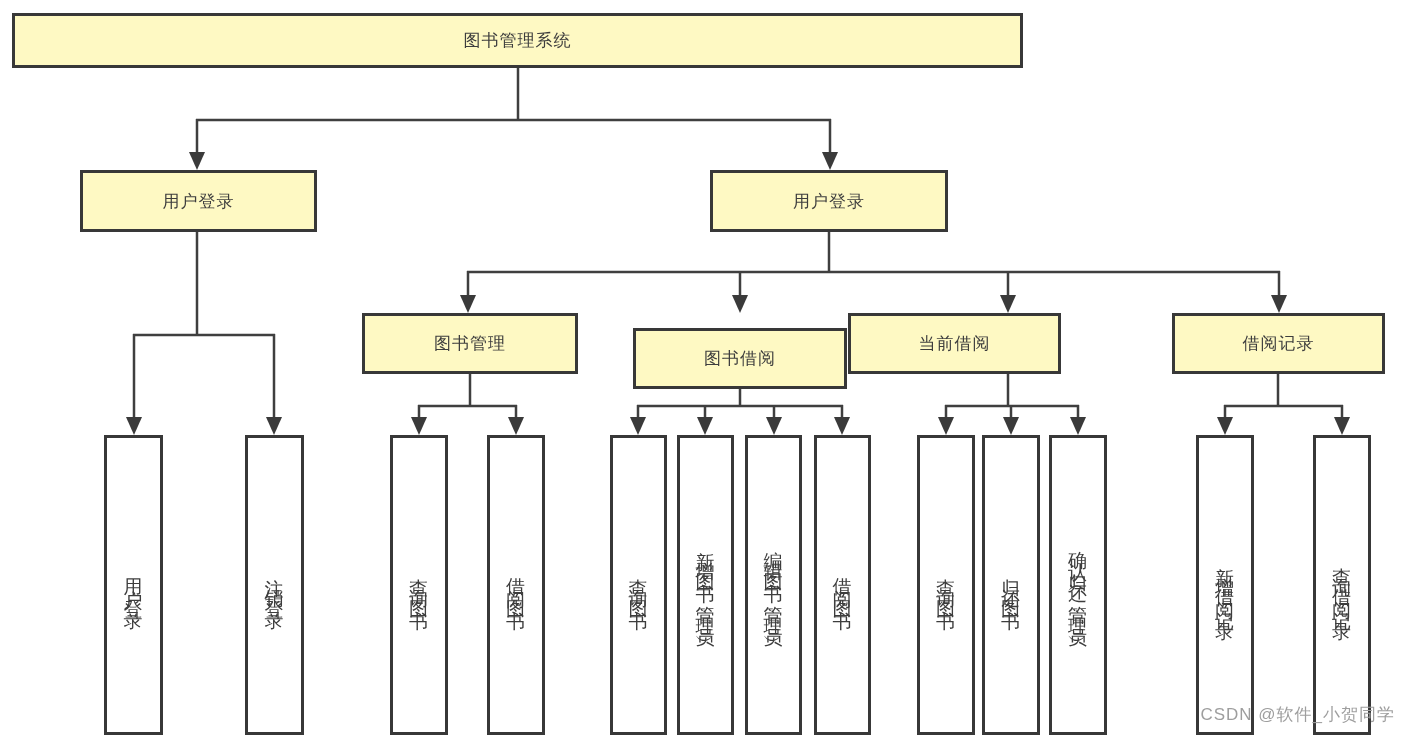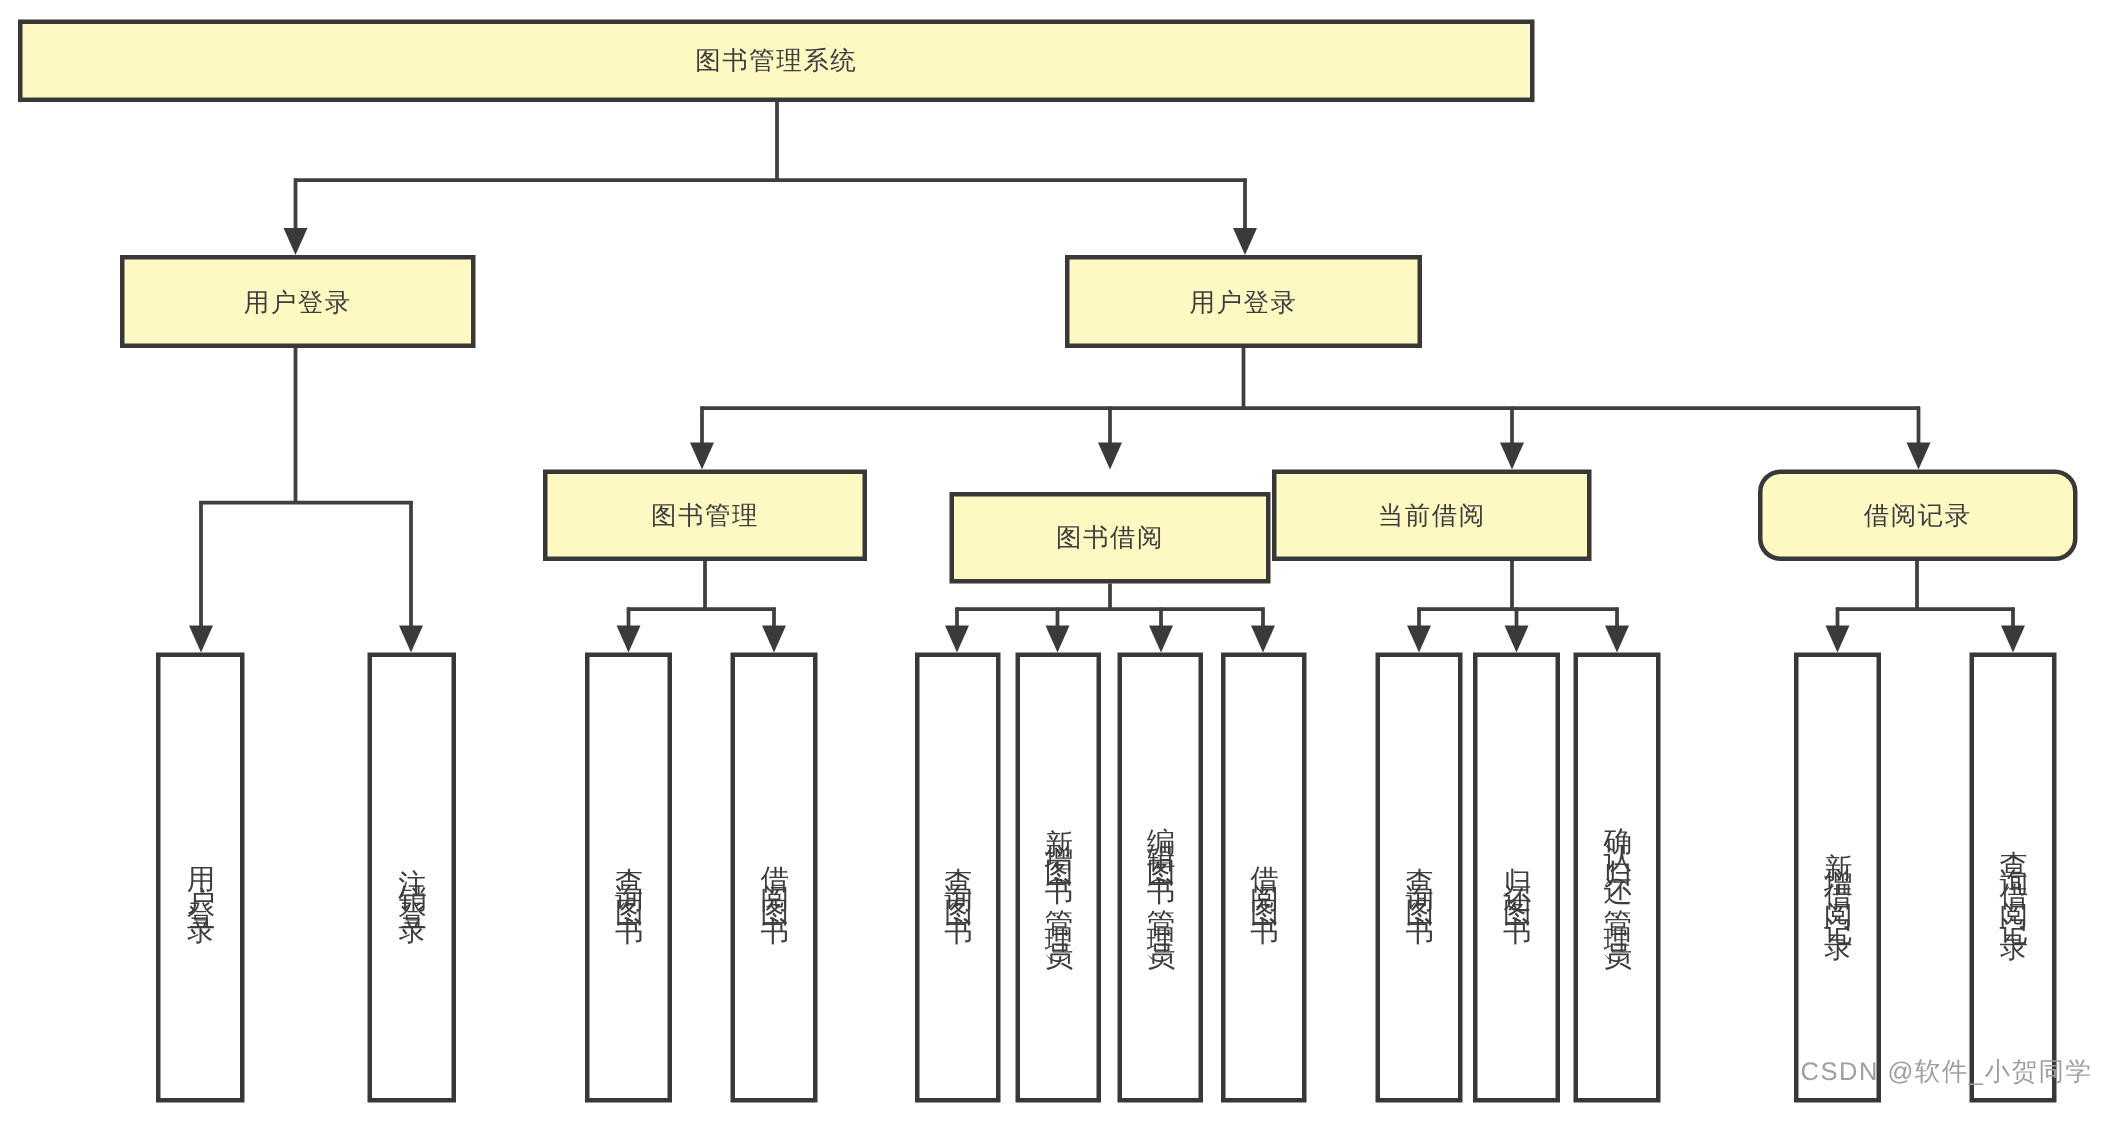--- a/index.html
+++ b/index.html
@@ -53,21 +53,21 @@
     letter-spacing: 11px;
     white-space: nowrap;
   }
   
   .n-root  { left: 12px;   top: 13px;  width: 1011px; height: 55px; }
   .n-login { left: 80px;   top: 170px; width: 237px;  height: 62px; }
   .n-mgmt  { left: 710px;  top: 170px; width: 238px;  height: 62px; }
   .n-g0 { left: 362px;  top: 313px; width: 216px; height: 61px; }
   .n-g1 { left: 633px;  top: 328px; width: 214px; height: 61px; }
   .n-g2 { left: 848px;  top: 313px; width: 213px; height: 61px; }
-  .n-g3 { left: 1172px; top: 313px; width: 213px; height: 61px; border-radius: 15px; }
+  .n-g3 { left: 1172px; top: 313px; width: 213px; height: 61px; }
   .lf { top: 435px; height: 300px; }
   .lf-1  { left: 104px;  width: 59px; }
   .lf-2  { left: 245px;  width: 59px; }
   .lf-3  { left: 390px;  width: 58px; }
   .lf-4  { left: 487px;  width: 58px; }
   .lf-5  { left: 610px;  width: 57px; }
   .lf-6  { left: 677px;  width: 57px; }
   .lf-7  { left: 745px;  width: 57px; }
   .lf-8  { left: 814px;  width: 57px; }
   .lf-9  { left: 917px;  width: 58px; }

